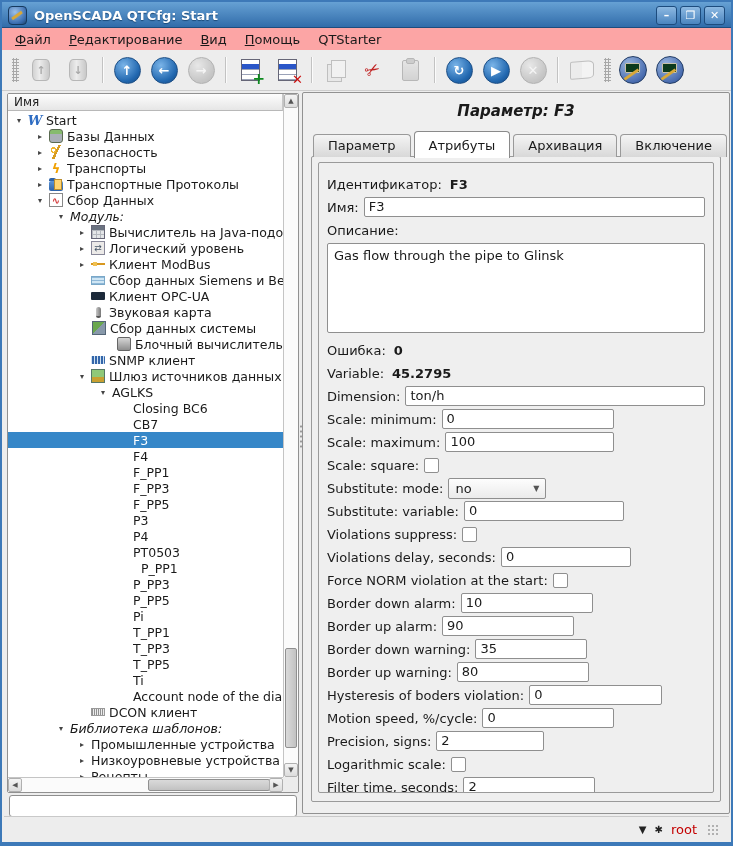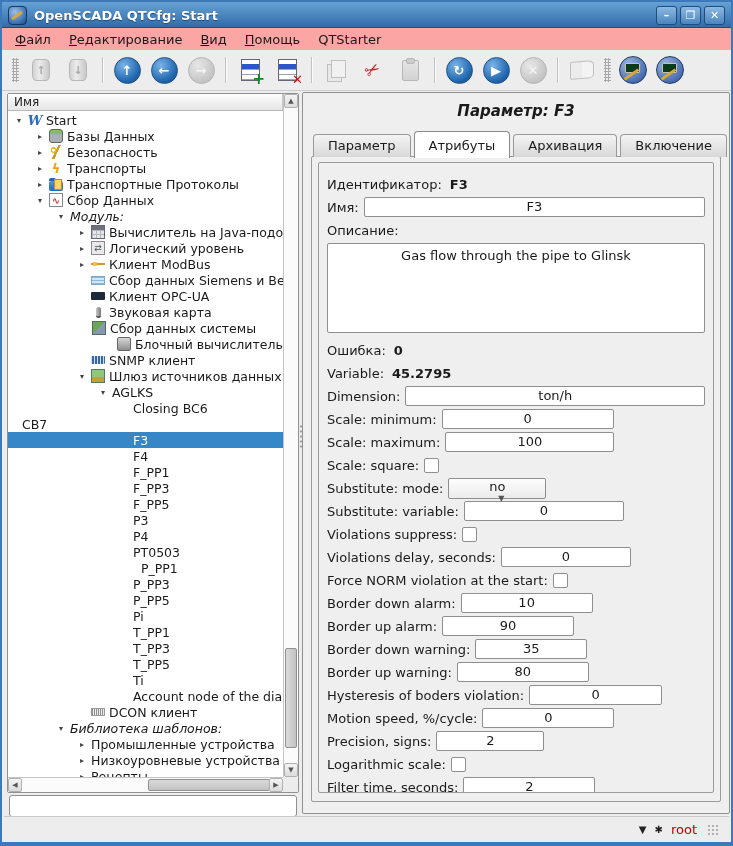--- a/index.html
+++ b/index.html
@@ -117,32 +117,32 @@
   
   .right-panel{position:absolute;left:298px;top:0;width:428px;height:722px;box-sizing:border-box;
     border:1px solid #919191;border-radius:2px;background:var(--panelbg,#efefef);}
   .panel-title{text-align:center;font-weight:bold;font-style:italic;font-size:15px;padding:9px 0 2px;}
   .tabbar{position:absolute;left:10px;top:37px;display:flex;align-items:flex-end;z-index:2;}
   .tab{background:linear-gradient(#f4f4f4,#d8d8d8);border:1px solid #999;border-bottom:none;border-radius:4px 4px 0 0;
     padding:3px 14px 4px;margin-right:3px;font-size:13px;}
   .tab.active{background:#fff;padding-top:6px;padding-bottom:5px;position:relative;top:1px;border-color:#8a8a8a;}
   .tabframe{position:absolute;left:8px;right:8px;top:63px;bottom:11px;border:1px solid #9a9a9a;border-radius:2px;background:var(--panelbg,#efefef);}
   .groupframe{position:absolute;left:6px;right:6px;top:5px;bottom:8px;border:1px solid #9a9a9a;border-radius:2px;
-    padding:11px 8px 0;overflow:hidden;box-sizing:border-box;text-align:center;}
+    padding:11px 8px 0;overflow:hidden;box-sizing:border-box;}
   
   .frow{display:flex;align-items:center;height:20px;margin-bottom:3px;white-space:nowrap;}
   .flabel{margin-right:5px;}
   .fvalue{font-weight:bold;margin-left:3px;}
   .finput,.ftext{background:#fff;border:1px solid #8f8f8f;border-radius:2px;box-sizing:border-box;}
   .finput{display:inline-block;height:20px;line-height:18px;padding:0 4px;overflow:hidden;}
   .finput.stretch{flex:1;}
   .ftext{height:90px;margin-bottom:7px;padding:3px 6px;line-height:17px;}
   .fcheck{width:15px;height:15px;background:#fff;border:1px solid #8f8f8f;border-radius:2px;box-sizing:border-box;}
   .fcombo{display:inline-flex;align-items:center;justify-content:space-between;height:21px;padding:0 6px;box-sizing:border-box;
-    background:linear-gradient(#fdfdfd,#ebebeb);border:1px solid #8f8f8f;border-radius:2px;flex-direction:column;}
+    background:linear-gradient(#fdfdfd,#ebebeb);border:1px solid #8f8f8f;border-radius:2px;}
   .carr{font-size:8px;color:#555;margin-left:8px;}
   
   .statusbar{position:absolute;left:2px;right:2px;bottom:0;height:26px;background:#ededed;border-top:1px solid #c9c9c9;
     display:flex;align-items:center;justify-content:flex-end;padding-right:10px;gap:8px;box-sizing:border-box;}
   .st-ico{font-size:10px;color:#222;}
   .st-user{color:var(--usercol,#c40000);}
   .grip{width:12px;height:12px;margin-left:2px;
     background-image:radial-gradient(circle 1px,#b0b0b0 1px,transparent 1.2px);background-size:4px 4px;background-position:bottom right;}
 </style>
 </head>
@@ -318,21 +318,21 @@
             <span class="tlabel">Шлюз источников данных</span>
           </div>
           <div class="trow" style="padding-left: 90px;">
             <span class="exp">▾</span>
             <span class="tlabel">AGLKS</span>
           </div>
           <div class="trow" style="padding-left: 111px;">
             <span class="exp"></span>
             <span class="tlabel">Closing BC6</span>
           </div>
-          <div class="trow" style="">
+          <div class="trow" style="padding-left: 111px;">
             <span class="exp"></span>
             <span class="tlabel">CB7</span>
           </div>
           <div class="trow sel" style="padding-left: 111px;">
             <span class="exp"></span>
             <span class="tlabel">F3</span>
           </div>
           <div class="trow" style="padding-left: 111px;">
             <span class="exp"></span>
             <span class="tlabel">F4</span>

